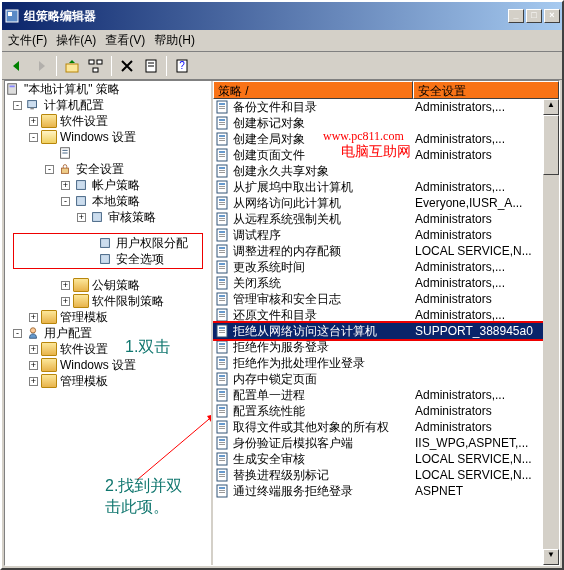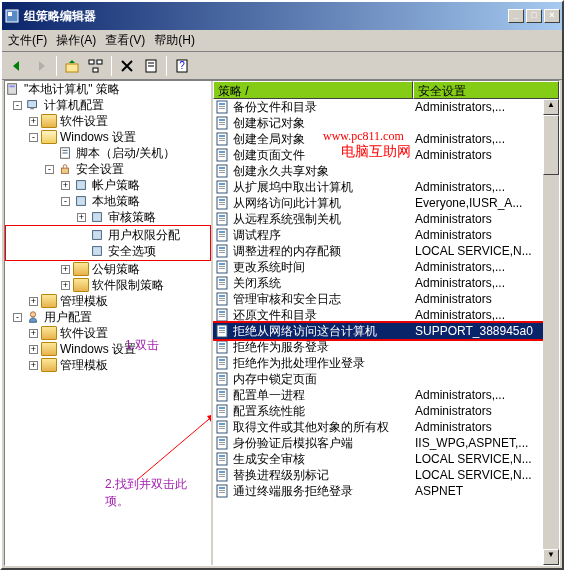--- a/index.html
+++ b/index.html
@@ -11,40 +11,40 @@
 .titlebar-btns { display: flex; gap: 2px; }
 .tbtn { width: 16px; height: 14px; background: #d4d0c8; border: 1px solid; border-color: #fff #404040 #404040 #fff; font-size: 9px; text-align: center; line-height: 10px; cursor: pointer; }
 .menubar { background: #d4d0c8; padding: 2px 6px; display: flex; gap: 9px; border-bottom: 1px solid #808080; }
 .menuitem { cursor: pointer; }
 .toolbar { background: #d4d0c8; padding: 3px 4px; display: flex; align-items: center; gap: 2px; border-bottom: 1px solid #808080; height: 28px; }
 .tool { width: 22px; height: 22px; display: flex; align-items: center; justify-content: center; cursor: pointer; border: 1px solid transparent; }
 .sep { width: 1px; height: 20px; background: #808080; border-right: 1px solid #fff; margin: 0 2px; }
 .content { flex: 1; display: flex; background: #fff; border: 1px solid; border-color: #808080 #fff #fff #808080; margin: 0 2px 2px 2px; overflow: hidden; }
 .tree { width: 208px; border-right: 2px solid #d4d0c8; overflow: auto; background: #fff; position: relative; }
 .list { flex: 1; display: flex; flex-direction: column; position: relative; }
-.list-header { background: #84cc16; display: flex; height: 18px; }
+.list-header { background: #f97316; display: flex; height: 18px; }
 .list-header-col { border: 1px solid; border-color: #fff #404040 #404040 #fff; padding: 1px 4px; font-size: 12px; }
 .list-body { flex: 1; overflow: auto; position: relative; }
 .list-row { display: flex; height: 16px; align-items: center; cursor: pointer; }
 .list-row.sel { background: #0a246a; color: #fff; }
 .list-row.sel-red { outline: 2px solid #e00; }
 .list-cell { padding: 0 2px; white-space: nowrap; overflow: hidden; display: flex; align-items: flex-start; }
 .col-policy { width: 200px; }
 .col-security { flex: 1; }
 .row-icon { width: 16px; height: 16px; margin-right: 2px; flex-shrink: 0; }
 .tree-node { white-space: nowrap; }
 .tree-line { display: flex; align-items: center; height: 16px; cursor: pointer; }
 .tree-indent { display: inline-block; }
 .tree-toggle { width: 9px; height: 9px; border: 1px solid #808080; background: #fff; font-size: 9px; line-height: 7px; text-align: center; margin-right: 3px; cursor: pointer; flex-shrink: 0; }
 .tree-icon { width: 16px; height: 14px; margin-right: 3px; flex-shrink: 0; }
 .folder-closed { background: linear-gradient(#fce79a, #e8b34a); border: 1px solid #b8860b; border-radius: 1px; }
 .folder-open { background: linear-gradient(#fff3c4, #f0d060); border: 1px solid #b8860b; border-radius: 1px; }
-.tree-red { outline: 1.5px solid #e00; padding: 1px; margin: 1px; }
+.tree-red { outline: 1.5px solid #e00; padding: 1px; margin: 9px; }
 .watermark1 { position: absolute; color: #f00; font-family: "SimSun"; font-size: 12px; pointer-events: none; }
-.annot { position: absolute; color: #a21caf; font-size: 12px; pointer-events: none; }
+.annot { position: absolute; color: #0f766e; font-size: 16px; pointer-events: none; }
 .arrow-line { position: absolute; pointer-events: none; }
 .scrollbar { width: 16px; background: #d4d0c8; display: flex; flex-direction: column; }
 .scroll-btn { height: 16px; background: #d4d0c8; border: 1px solid; border-color: #fff #404040 #404040 #fff; text-align: center; font-size: 8px; }
 .scroll-thumb { height: 60px; background: #d4d0c8; border: 1px solid; border-color: #fff #404040 #404040 #fff; }
 .list-outer { display: flex; flex: 1; overflow: hidden; }
 </style>
 </head>
 <body>
 
 <div class="window">
@@ -145,21 +145,20 @@
             <span class="tree-toggle">-</span>
           <span class="tree-icon folder-open"></span>
           <span>Windows 设置</span>
         </div>
         <div class="tree-line">
           <span class="tree-indent" style="width:52px"></span>
           <svg class="tree-icon" viewBox="0 0 16 16">
               <rect x="3" y="2" width="10" height="12" fill="#fff" stroke="#555"></rect>
               <path d="M5 5 h6 M5 8 h6" stroke="#357"></path>
             </svg>
-          <span>脚本（启动/关机）</span>
         </div>
         <div class="tree-line">
           <span class="tree-indent" style="width:40px"></span>
             <span class="tree-toggle">-</span>
           <svg class="tree-icon" viewBox="0 0 16 16">
               <rect x="4" y="7" width="8" height="6" fill="#ec8" stroke="#a63"></rect>
               <path d="M6 7 v-2 a2 2 0 0 1 4 0 v2" fill="none" stroke="#a63"></path>
             </svg>
           <span>安全设置</span>
         </div>

